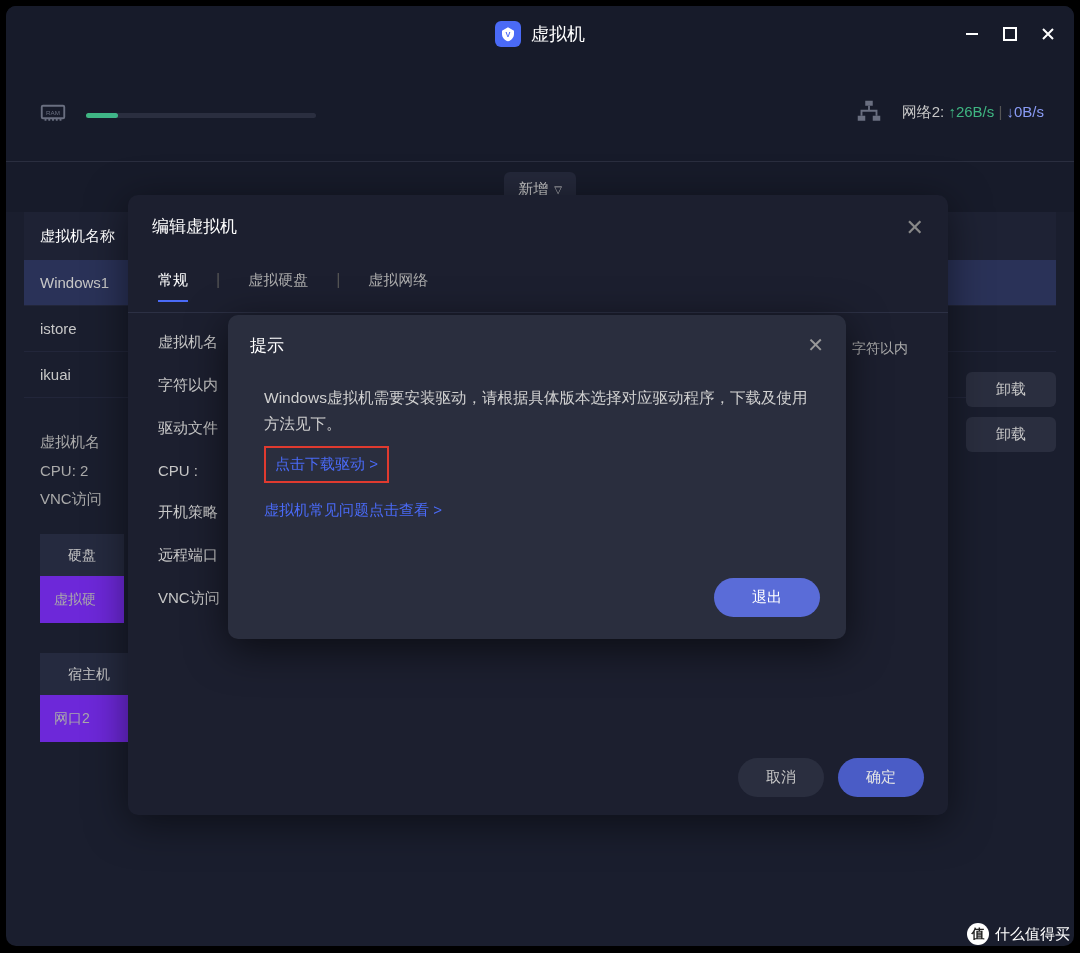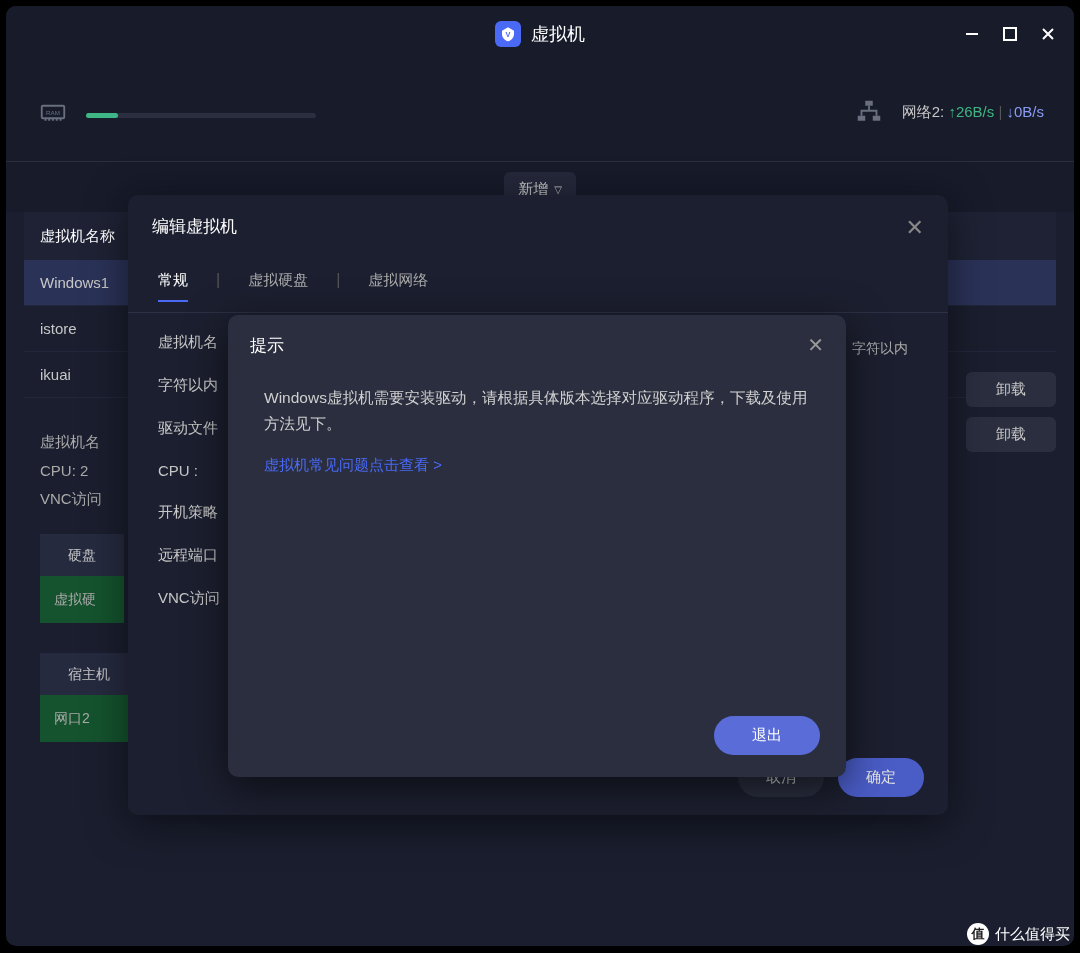--- a/index.html
+++ b/index.html
@@ -34,42 +34,42 @@
 .tb-btn{background:#24283a;color:#c7c7c7;border:none;border-radius:6px;padding:8px 14px;font-size:15px;cursor:pointer;display:flex;align-items:center;gap:6px;}
 .tb-right{margin-left:auto;padding-left:48px;}
 .content{position:absolute;top:206px;left:18px;right:18px;bottom:20px;}
 .vm-table{width:100%;}
 .vm-head{background:#1e2234;height:48px;display:flex;align-items:center;padding-left:16px;color:#fff;font-size:15px;}
 .vm-row{height:46px;display:flex;align-items:center;padding-left:16px;color:#c7c7c7;font-size:15px;border-bottom:1px solid #22263a;cursor:pointer;}
 .vm-row.sel{background:#2a3258;}
 .detail{margin-top:30px;color:#aaa;font-size:15px;line-height:1.9;padding-left:16px;}
 .mini-table{display:inline-block;margin-top:20px;}
 .mt-head{background:#252a3f;padding:8px 28px;color:#c7c7c7;font-size:14px;}
-.mt-row{background:#14532d;padding:10px 14px;color:#aaa;font-size:14px;}
+.mt-row{background:#6d28d9;padding:10px 14px;color:#aaa;font-size:14px;}
 .right-col{position:absolute;right:0;top:160px;width:90px;display:flex;flex-direction:column;gap:10px;}
 .rc-btn{background:#2a2e3f;color:#c7c7c7;border:none;border-radius:6px;padding:8px 0;font-size:15px;cursor:pointer;}
 
 .modal1{position:absolute;left:128px;top:195px;width:820px;height:620px;background:#1c1f2f;border-radius:10px;z-index:50;box-shadow:0 8px 40px rgba(0,0,0,.5);}
 .m1-head{padding:20px 24px;display:flex;justify-content:space-between;align-items:flex-start;}
 .m1-title{color:#fff;font-size:17px;}
 .m1-close{color:#888;font-size:22px;cursor:pointer;}
 .m1-tabs{display:flex;gap:28px;padding:10px 30px;border-bottom:1px solid #2c3044;}
 .m1-tab{color:#aaa;font-size:15px;padding-bottom:10px;cursor:pointer;}
 .m1-tab.active{color:#fff;border-bottom:2px solid #4a6af6;}
 .m1-sep{color:#555;}
 .m1-body{padding:20px 30px;}
 .m1-row{display:flex;align-items:center;margin-bottom:24px;font-size:15px;color:#c7c7c7;}
 .m1-lbl{width:80px;}
 .m1-footer{position:absolute;bottom:18px;right:24px;display:flex;gap:14px;}
 .ft-btn{border:none;border-radius:22px;padding:10px 28px;font-size:15px;cursor:pointer;}
 .ft-cancel{background:#2a2e3f;color:#c7c7c7;}
 .ft-ok{background:#4a5cc6;color:#e5e5e5;}
 .right-side-txt{position:absolute;right:40px;top:145px;color:#aaa;font-size:14px;}
 
-.modal2{position:absolute;left:228px;top:315px;width:618px;height:462px;background:#2a2e3e;border-radius:10px;z-index:60;box-shadow:0 10px 40px rgba(0,0,0,.6);}
+.modal2{position:absolute;left:228px;top:315px;width:618px;height:324px;background:#2a2e3e;border-radius:10px;z-index:60;box-shadow:0 10px 40px rgba(0,0,0,.6);}
 .m2-head{padding:18px 22px;display:flex;justify-content:space-between;align-items:center;}
 .m2-title{color:#fff;font-size:17px;}
 .m2-close{color:#999;font-size:20px;cursor:pointer;}
 .m2-body{padding:10px 36px;}
 .m2-text{color:#d0d0d0;font-size:15.5px;line-height:1.7;}
 .m2-link{color:#4a6af6;font-size:15px;margin-top:14px;cursor:pointer;display:block;}
 .m2-link.boxed{border:2px solid #e03a2f;padding:7px 9px;display:inline-block;margin-top:8px;}
 .m2-footer{position:absolute;bottom:22px;right:26px;}
 .m2-exit{background:#5a6cd8;color:#fff;border:none;border-radius:22px;padding:10px 38px;font-size:15px;cursor:pointer;}
 
@@ -218,20 +218,21 @@
   </div>
 </div>
 
 <div class="modal2">
   <div class="m2-head">
     <span class="m2-title">提示</span>
     <span class="m2-close">✕</span>
   </div>
   <div class="m2-body">
     <p class="m2-text">Windows虚拟机需要安装驱动，请根据具体版本选择对应驱动程序，下载及使用方法见下。</p>
+    <a class="m2-link boxed">点击下载驱动 &gt;</a>
     <a class="m2-link" style="margin-top:18px">虚拟机常见问题点击查看 &gt;</a>
   </div>
   <div class="m2-footer">
     <button class="m2-exit">退出</button>
   </div>
 </div>
 
 <div class="wm">
   <div class="wm-circ">值</div>
   <span class="wm-txt">什么值得买</span>

